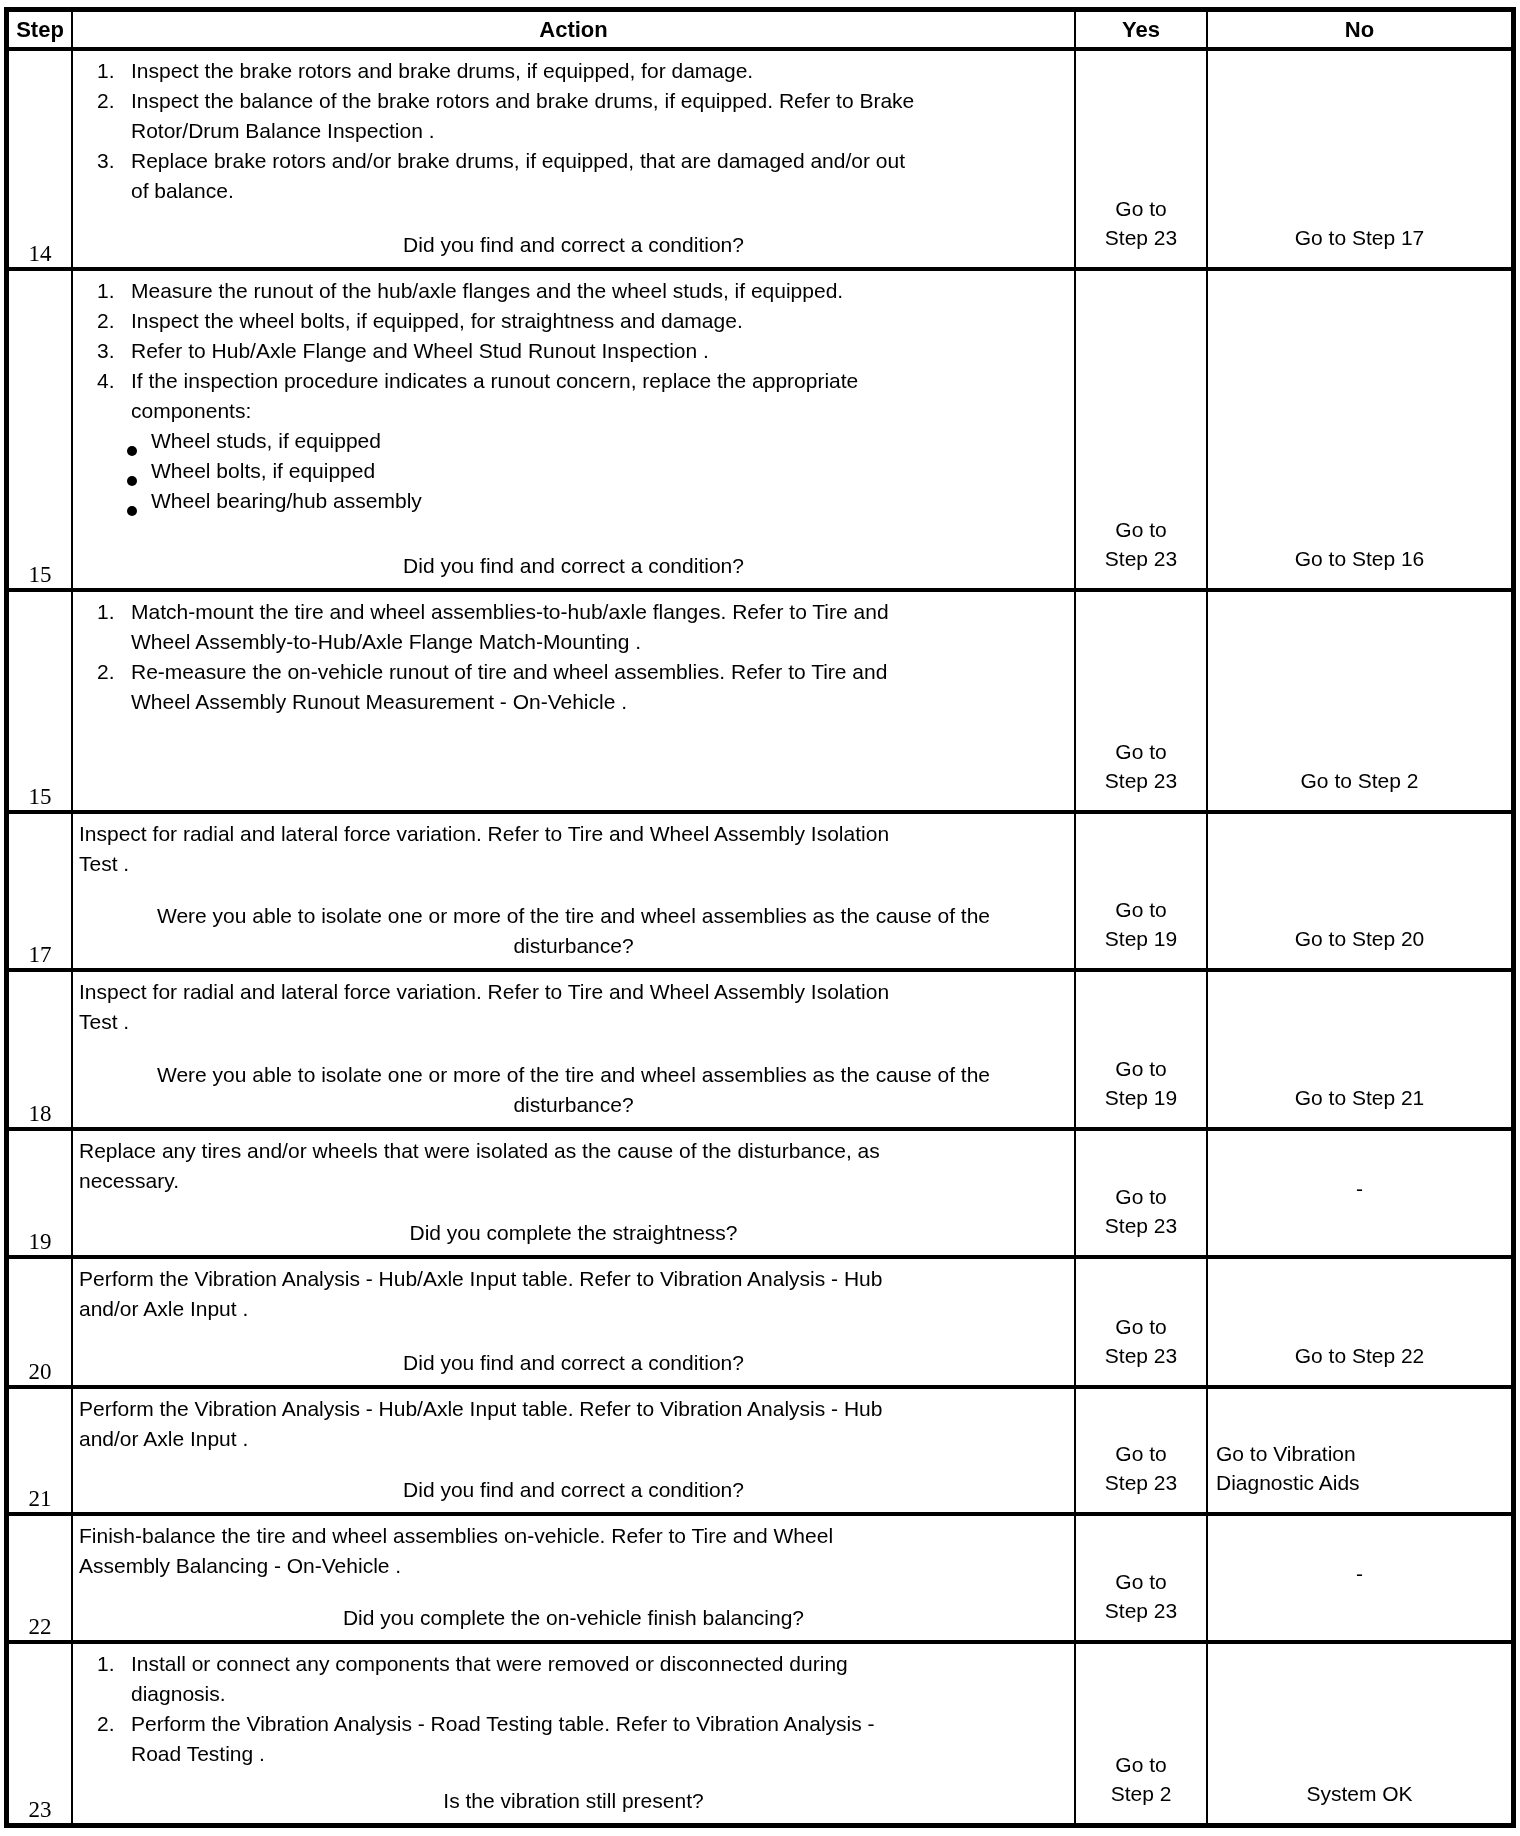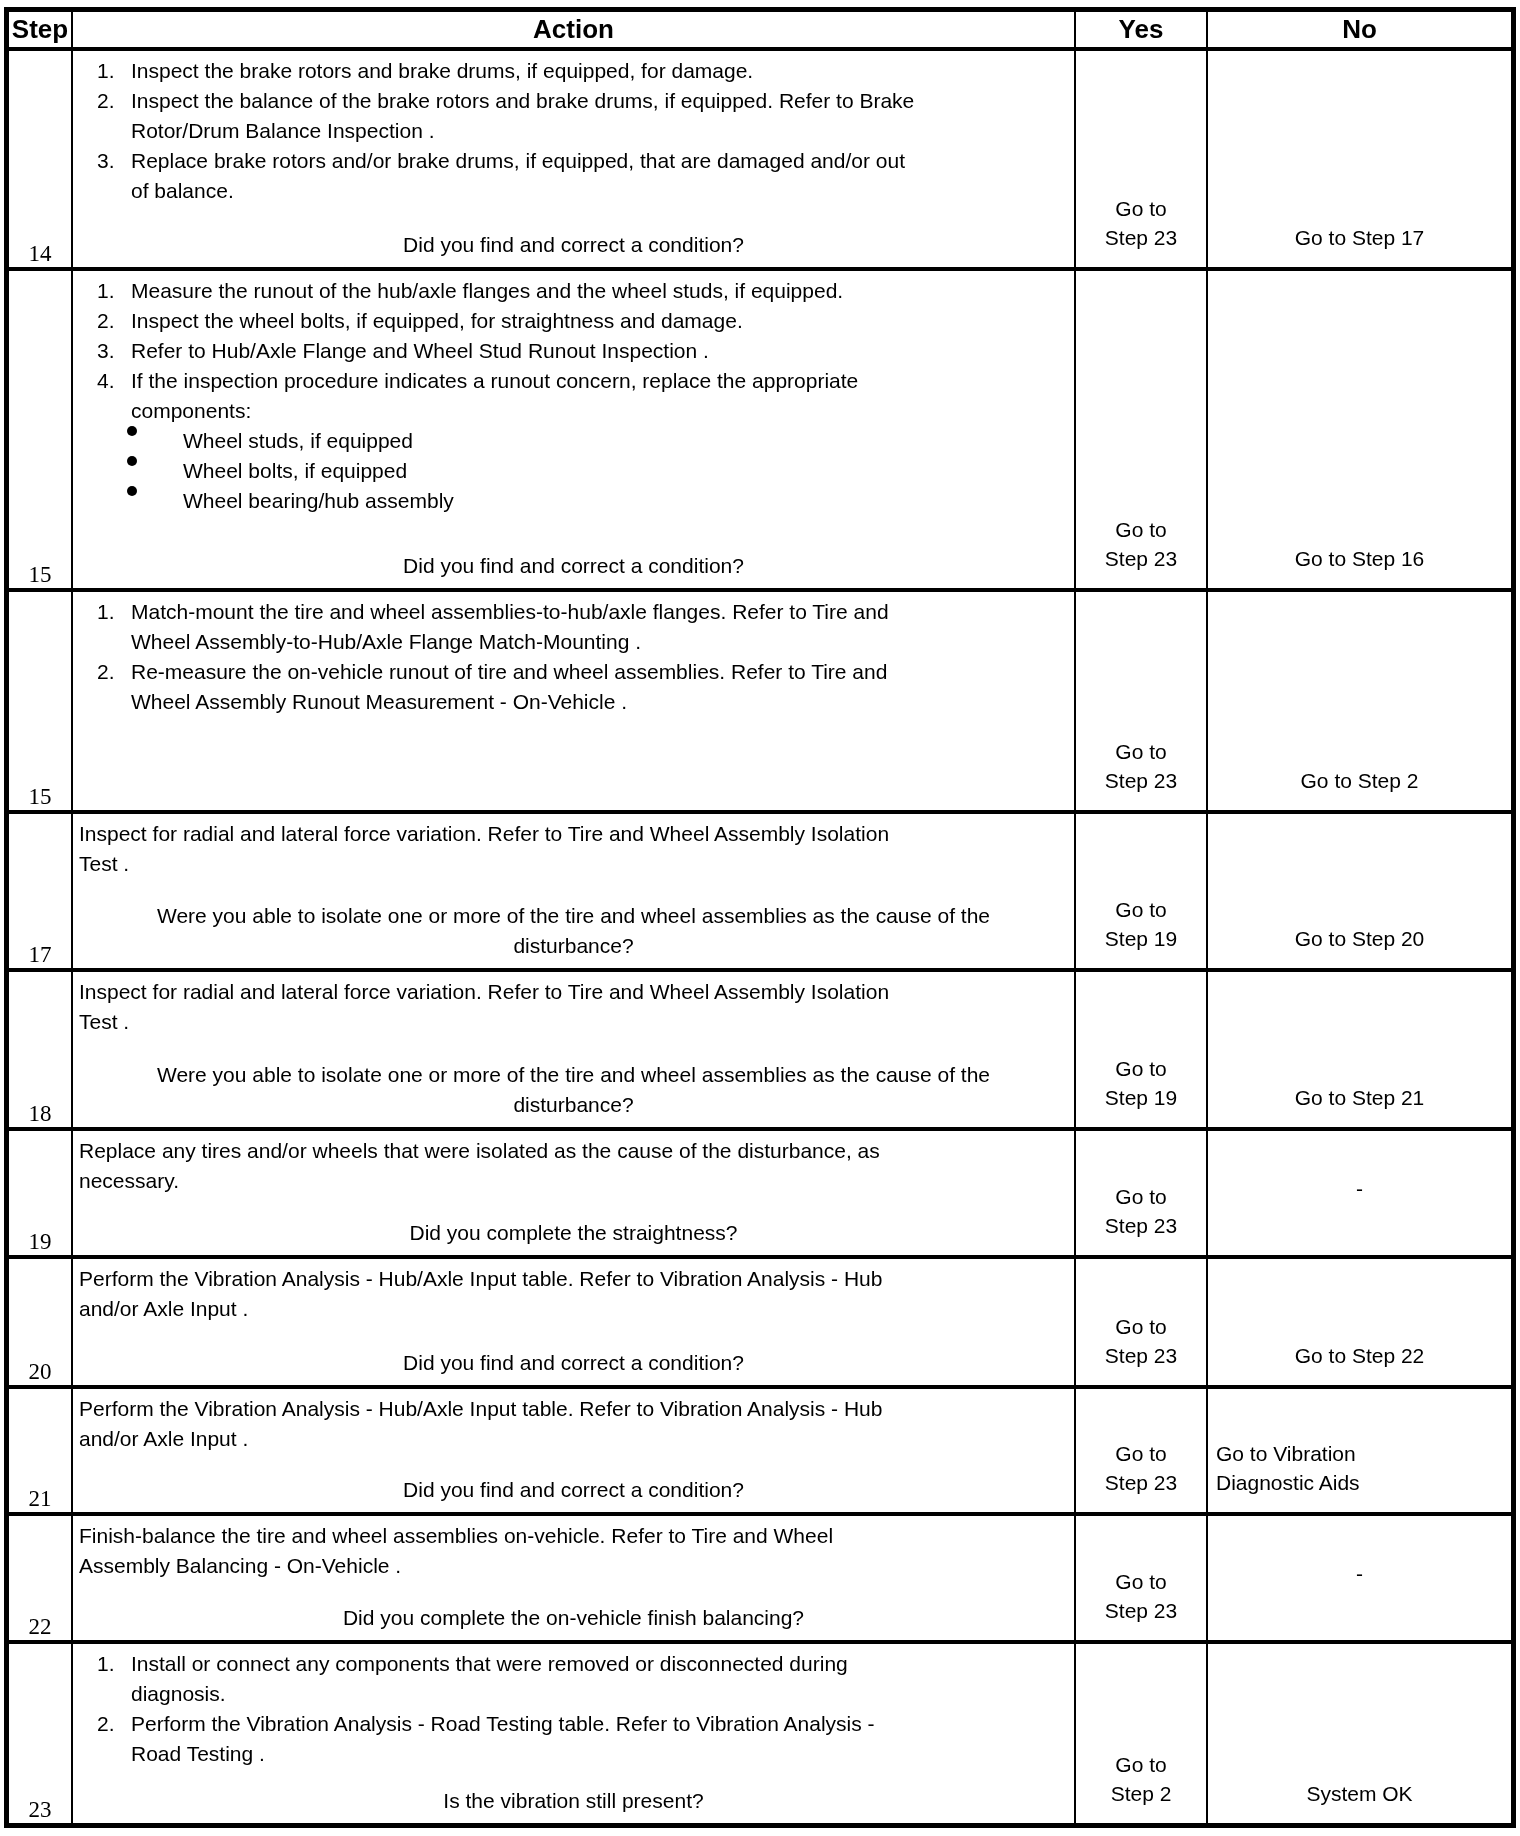--- a/index.html
+++ b/index.html
@@ -21,41 +21,41 @@
     grid-template-columns:64px 1003px 132px 1fr;
     border-bottom:4px solid #000;
   }
   .row:last-child { border-bottom:none; }
   .cell { border-right:2px solid #000; overflow:hidden; }
   .cell:last-child { border-right:none; }
 
   
   .row.head .cell {
     display:flex; align-items:center; justify-content:center;
-    font-weight:bold; font-size:26px;
+    font-weight:bold; font-size:22px;
   }
 
   
   .step-cell {
     display:flex; align-items:flex-end; justify-content:center;
     font-size:23px;
     font-family:Liberation Serif, serif;
   }
 
   
   .action-cell {
     display:flex; flex-direction:column; justify-content:space-between;
     padding:5px 6px 7px 6px;
     font-size:21px; line-height:30px;
   }
   .list { }
   .li { display:flex; align-items:flex-start; }
   .li .num { flex:0 0 34px; margin-left:18px; }
   .li .txt { flex:1; white-space:pre-line; }
-  .li.bullet { padding-left:48px; align-items:flex-start;gap:32px; }
+  .li.bullet { padding-left:48px; align-items:flex-end; }
   .li.bullet .dot {
     flex:0 0 10px; width:10px; height:10px;
     border-radius:50%; background:#000; margin-right:14px;
   }
   .para { white-space:pre-line; }
   .question { white-space:pre-line;text-align:center; }
 
   
   .yes-cell, .no-cell {
     display:flex; flex-direction:column;

